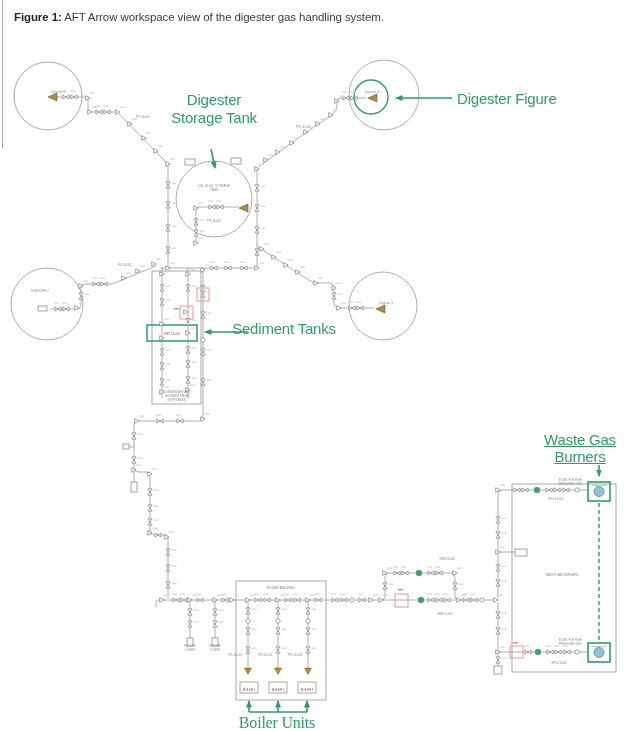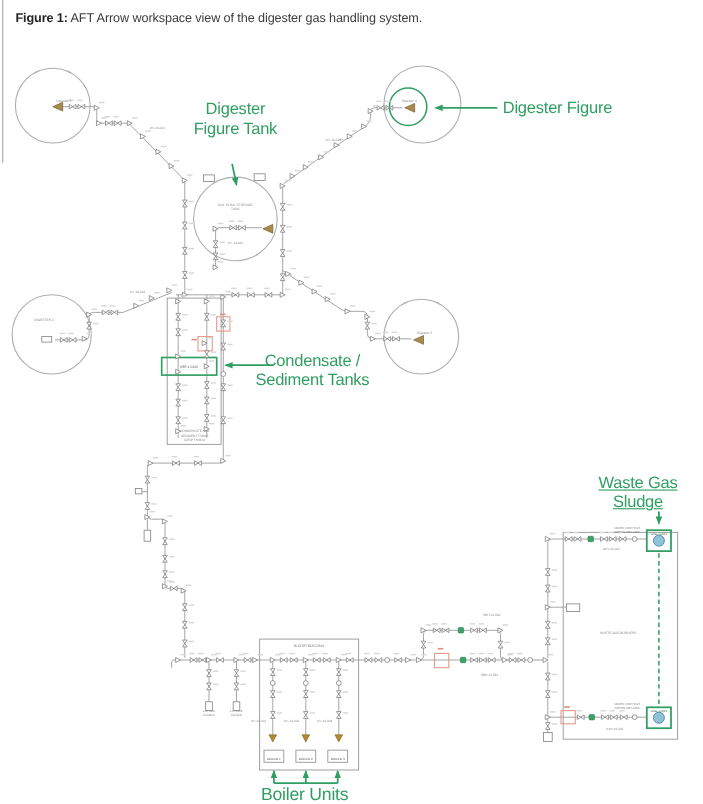--- a/index.html
+++ b/index.html
@@ -508,29 +508,28 @@
       <path d="M599 465 L599 476" marker-end="url(#ag)"></path>
       <path d="M249 712 H307"></path>
       <path d="M249 712 V701" marker-end="url(#ag)"></path>
       <path d="M278 712 V701" marker-end="url(#ag)"></path>
       <path d="M307 712 V701" marker-end="url(#ag)"></path>
     </g>
   </svg>
 
   <div class="ann" style="left:154px;top:91px;width:120px;">
     <div>Digester</div>
-    <div>Figure Tank</div>
+    <div>Storage Tank</div>
   </div>
   <div class="ann" style="left:457px;top:90px;">
     <span>Digester Figure</span>
   </div>
   <div class="ann small" style="left:214px;top:320px;width:140px;">
-    <div>Condensate /</div>
     <div>Sediment Tanks</div>
   </div>
   <div class="ann small" style="left:520px;top:431px;width:120px;text-decoration:underline;">
     <div>Waste Gas</div>
-    <div>Sludge</div>
+    <div>Burners</div>
   </div>
-  <div class="ann big" style="left:207px;top:714px;width:140px;">
+  <div class="ann big" style="left:207px;top:714px;width:140px;font-family:Liberation Serif, serif;">
     <span>Boiler Units</span>
   </div>
 </div>
 
 </body></html>

